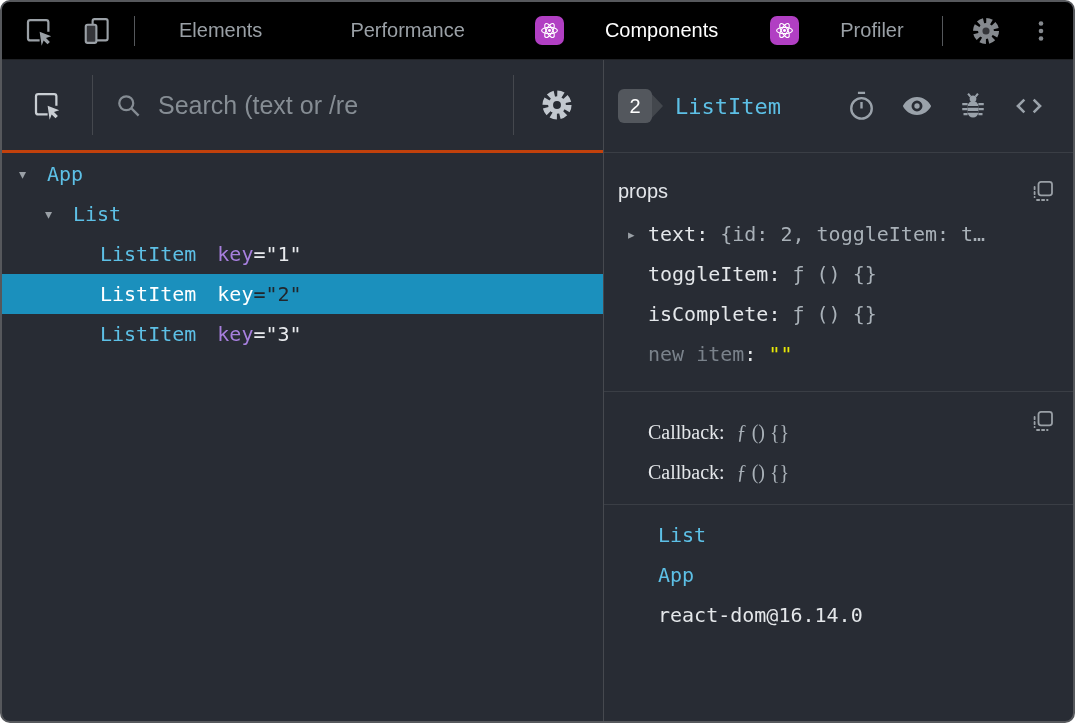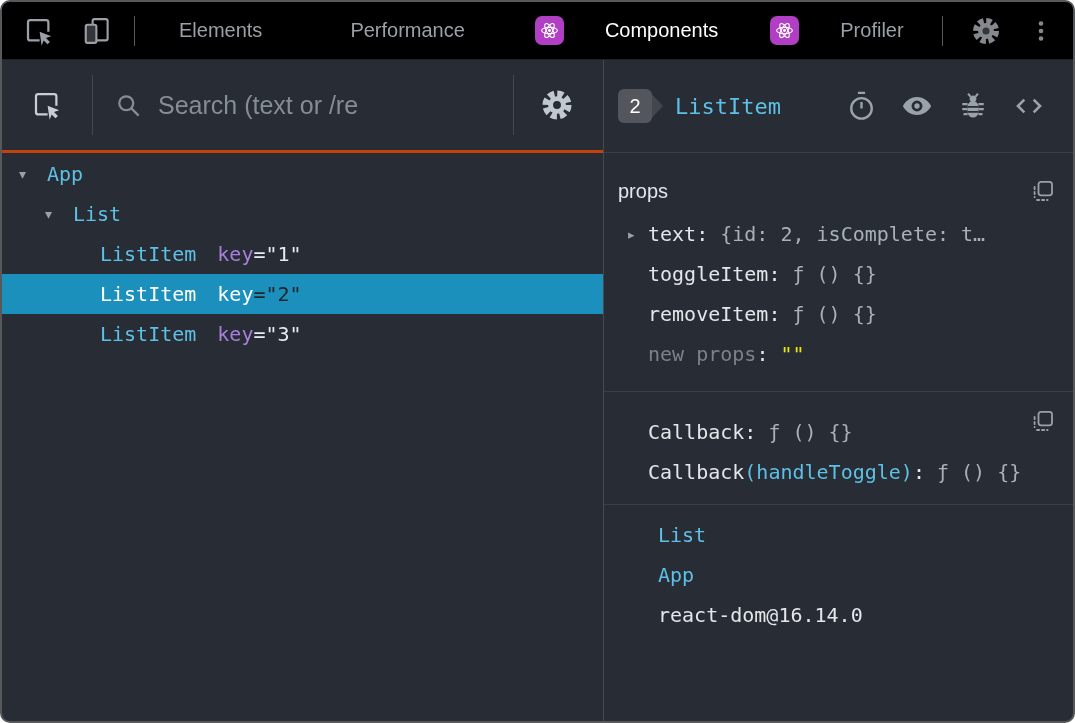--- a/index.html
+++ b/index.html
@@ -91,21 +91,21 @@
   .kv-rows{font-family:"DejaVu Sans Mono",monospace;font-size:20px;}
   .sec-props .kv-rows{margin-top:6px;}
   .sec-hooks .kv-rows{margin-top:8px;}
   .kv-row{height:40px;display:flex;align-items:center;padding-left:10px;white-space:pre;}
   .kv-arrow{width:20px;color:#9aa0a6;font-size:13px;font-family:"DejaVu Sans",sans-serif;cursor:pointer;}
   .kv-name{color:#e4e7ea;}
   .kv-colon{color:#e4e7ea;}
   .kv-value{color:#a9b1b8;margin-left:12px;overflow:hidden;text-overflow:clip;}
   .kv-row.new-entry .kv-name{color:#7a828b;}
   .kv-row.new-entry .kv-value{color:#e8e807;}
-  .hook-row{padding-left:30px;}
+  .hook-row{padding-left:30px;font-family:Liberation Serif, serif;}
   .hook-prefix{color:#e4e7ea;}
   .hook-paren{color:#5dc0e6;}
   .rb-rows{font-family:"DejaVu Sans Mono",monospace;font-size:20px;}
   .rb-row{height:40px;display:flex;align-items:center;padding-left:40px;}
   .rb-link{color:#5dc0e6;cursor:pointer;}
   .rb-text{color:#e4e7ea;}
   svg{display:block;}
 </style>
 </head>
 <body>
@@ -275,54 +275,54 @@
         <button class="copy-btn">
           <svg width="24" height="24" viewBox="0 0 24 24" fill="none" stroke="currentColor" stroke-width="1.8">
             <rect x="7.5" y="2.8" width="13.5" height="13.5" rx="2.5"></rect>
             <path stroke-dasharray="2.2 2.8" stroke-linecap="round" d="M3.6 8v10.2M6 21h10.6"></path>
           </svg>
         </button>
         <div class="kv-rows">
           <div class="kv-row">
             <span class="kv-arrow">▸</span>
             <span class="kv-name">text</span><span class="kv-colon">:</span>
-            <span class="kv-value">{id: 2, isComplete: t…</span>
+            <span class="kv-value">{id: 2, toggleItem: t…</span>
           </div>
           <div class="kv-row">
             <span class="kv-arrow"></span>
             <span class="kv-name">toggleItem</span><span class="kv-colon">:</span>
             <span class="kv-value">ƒ () {}</span>
           </div>
           <div class="kv-row">
             <span class="kv-arrow"></span>
-            <span class="kv-name">removeItem</span><span class="kv-colon">:</span>
+            <span class="kv-name">isComplete</span><span class="kv-colon">:</span>
             <span class="kv-value">ƒ () {}</span>
           </div>
           <div class="kv-row new-entry">
             <span class="kv-arrow"></span>
-            <span class="kv-name">new props</span><span class="kv-colon">:</span>
+            <span class="kv-name">new item</span><span class="kv-colon">:</span>
             <span class="kv-value">""</span>
           </div>
         </div>
       </div>
 
       <div class="section sec-hooks">
         <button class="copy-btn">
           <svg width="24" height="24" viewBox="0 0 24 24" fill="none" stroke="currentColor" stroke-width="1.8">
             <rect x="7.5" y="2.8" width="13.5" height="13.5" rx="2.5"></rect>
             <path stroke-dasharray="2.2 2.8" stroke-linecap="round" d="M3.6 8v10.2M6 21h10.6"></path>
           </svg>
         </button>
         <div class="kv-rows">
           <div class="kv-row hook-row">
             <span class="hook-prefix">Callback</span><span class="kv-colon">:</span>
             <span class="kv-value">ƒ () {}</span>
           </div>
           <div class="kv-row hook-row">
-            <span class="hook-prefix">Callback</span><span class="hook-paren">(handleToggle)</span><span class="kv-colon">:</span>
+            <span class="hook-prefix">Callback</span><span class="kv-colon">:</span>
             <span class="kv-value">ƒ () {}</span>
           </div>
         </div>
       </div>
 
       <div class="section sec-rendered last">
         <div class="rb-rows">
           <div class="rb-row">
             <span class="rb-link">List</span>
           </div>

